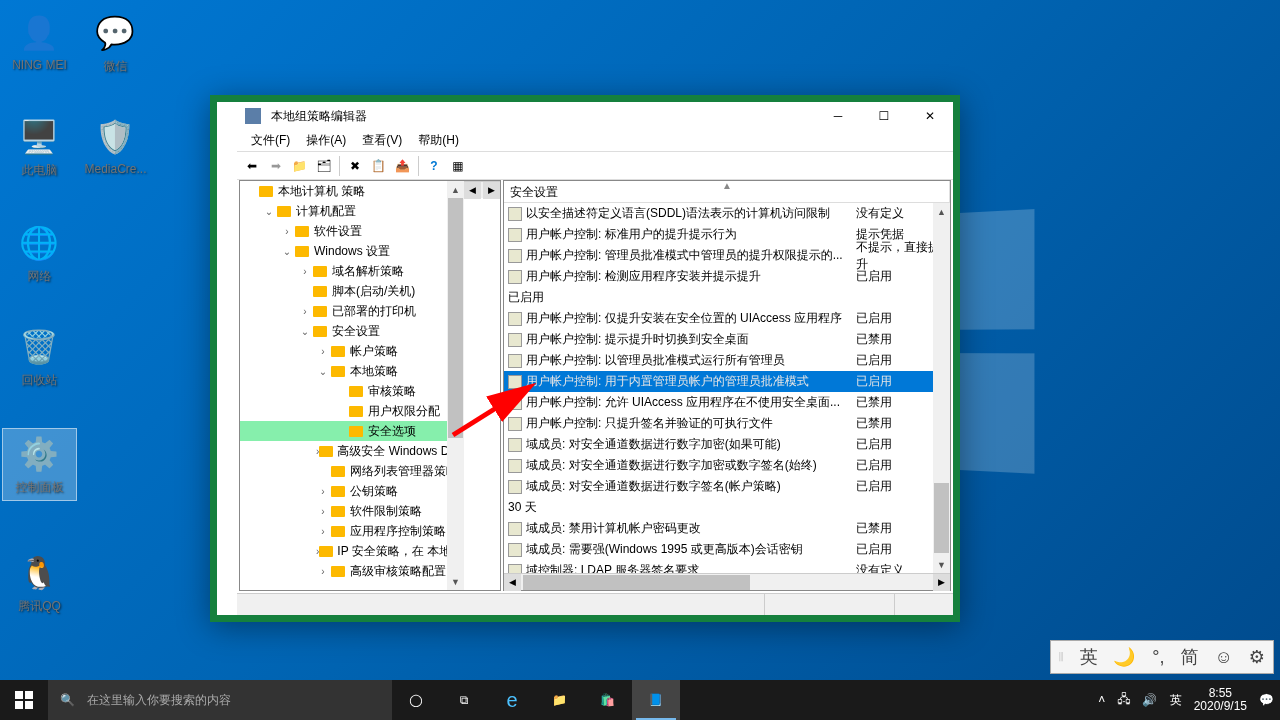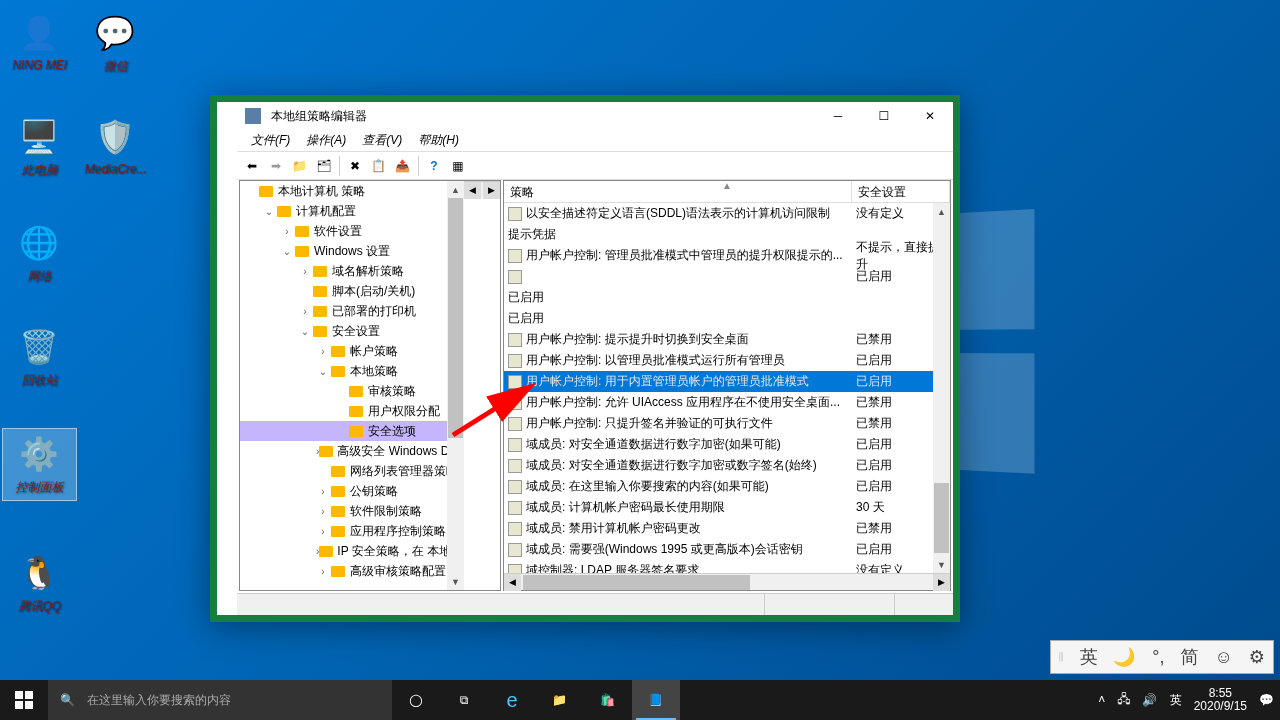--- a/index.html
+++ b/index.html
@@ -6,43 +6,43 @@
 body { width: 1280px; height: 720px; background: linear-gradient(135deg, #0078d4 0%, #0063b1 50%, #004a8c 100%); position: relative; overflow: hidden; }
 
 
 .win-logo { position: absolute; right: 230px; top: 215px; width: 260px; height: 260px; display: flex; flex-wrap: wrap; gap: 15px; transform: perspective(800px) rotateY(-18deg); }
 .win-logo div { width: 115px; height: 115px; background: rgba(255,255,255,0.2); }
 
 
 .desktop-icon { position: absolute; width: 75px; text-align: center; cursor: pointer; padding: 4px; }
 .desktop-icon.selected { background: rgba(255,255,255,0.25); border: 1px solid rgba(255,255,255,0.5); }
 .desktop-icon .ico { width: 42px; height: 42px; margin: 0 auto 4px; display: flex; align-items: center; justify-content: center; font-size: 32px; }
-.desktop-icon .lbl { color: #7f1d1d; text-shadow: 1px 1px 2px rgba(0,0,0,0.7); font-size: 12px; font-style: italic; }
+.desktop-icon .lbl { color: #737373; text-shadow: 1px 1px 2px rgba(0,0,0,0.7); font-size: 12px; }
 
 
 .window { position: absolute; left: 210px; top: 95px; width: 750px; height: 527px; background: #fff; border: 7px solid #15803d; box-shadow: 0 5px 30px rgba(0,0,0,0.4); display: flex; flex-direction: column; padding-left: 20px; }
 .titlebar { height: 28px; background: #fff; display: flex; align-items: center; padding-left: 8px; }
 .titlebar .ticon { width: 16px; height: 16px; background: #5b7ea8; margin-right: 10px; }
 .titlebar .ttext { flex: 1; color: #000; }
 .titlebar .wbtn { width: 46px; height: 28px; display: flex; align-items: center; justify-content: center; cursor: pointer; }
 
-.menubar { height: 22px; display: flex; align-items: center; padding: 0 6px; border-bottom: 1px solid #ddd; font-style: italic; }
+.menubar { height: 22px; display: flex; align-items: center; padding: 0 6px; border-bottom: 1px solid #ddd; }
 .menubar span { padding: 2px 8px; cursor: pointer; }
 
 .toolbar { height: 28px; display: flex; align-items: center; padding: 0 4px; gap: 2px; border-bottom: 1px solid #ddd; }
 .toolbar .tbtn { width: 22px; height: 22px; display: flex; align-items: center; justify-content: center; cursor: pointer; border: 1px solid transparent; }
 .toolbar .sep { width: 1px; height: 20px; background: #ccc; margin: 0 2px; }
 
 .panes { flex: 1; display: flex; overflow: hidden; }
 
 
 .tree-pane { width: 262px; border: 1px solid #888; margin: 0 2px 2px 2px; display: flex; flex-direction: row; }
 .tree-body { flex: 1; overflow-y: auto; position: relative; }
 .tree-item { display: flex; align-items: center; height: 20px; cursor: pointer; white-space: nowrap; }
-.tree-item.sel { background: #c4b5fd; }
+.tree-item.sel { background: #86efac; }
 .tree-item .exp { width: 14px; text-align: center; color: #666; font-size: 10px; }
 .tree-item .tico { width: 16px; height: 16px; margin-right: 4px; display: inline-flex; align-items: center; justify-content: center; }
 .folder { background: #fdb900; width: 14px; height: 11px; border-radius: 1px; }
 .scroll-h { height: 17px; background: #f0f0f0; border-top: 1px solid #ccc; display: flex; align-items: center; }
 .scroll-h .sarrow { width: 17px; height: 17px; background: #ddd; display: flex; align-items: center; justify-content: center; cursor: pointer; font-size: 9px; }
 .scroll-h .strack { flex: 1; background: #f0f0f0; }
 
 
 .list-pane { flex: 1; border: 1px solid #888; margin: 0 2px 2px 0; display: flex; flex-direction: column; position: relative; }
 .list-collapse { position: absolute; top: -1px; left: 50%; transform: translateX(-50%); font-size: 10px; color: #888; cursor: pointer; z-index: 5; }
@@ -319,51 +319,59 @@
         <div class="strack">
             <div style="width:50%;height:15px;background:#c1c1c1;margin-left:2px"></div>
           </div>
         <div class="sarrow">▶</div>
       </div>
     </div>
 
     <div class="list-pane">
       <div class="list-collapse">▲</div>
       <div class="list-header">
-        <div class="col" style="width:348px">策略</div>
         <div class="col" style="flex:1">安全设置</div>
       </div>
       <div class="list-body" id="list-body">
         <div class="list-row">
             <div class="c1">
               <span class="lico"></span>
               <span>以安全描述符定义语言(SDDL)语法表示的计算机访问限制</span>
             </div>
             <div class="c2">没有定义</div>
           </div>
           <div class="list-row">
+            <div class="c1">
+              <span class="lico"></span>
+              <span>用户帐户控制: 标准用户的提升提示行为</span>
+            </div>
             <div class="c2">提示凭据</div>
           </div>
           <div class="list-row">
             <div class="c1">
               <span class="lico"></span>
               <span>用户帐户控制: 管理员批准模式中管理员的提升权限提示的...</span>
             </div>
             <div class="c2">不提示，直接提升</div>
           </div>
           <div class="list-row">
             <div class="c1">
               <span class="lico"></span>
-            </div>
-            <div class="c2">已启用</div>
-          </div>
-          <div class="list-row">
-            <div class="c2">已启用</div>
-          </div>
-          <div class="list-row">
+              <span>用户帐户控制: 检测应用程序安装并提示提升</span>
+            </div>
+            <div class="c2">已启用</div>
+          </div>
+          <div class="list-row">
+            <div class="c2">已启用</div>
+          </div>
+          <div class="list-row">
+            <div class="c1">
+              <span class="lico"></span>
+              <span>用户帐户控制: 仅提升安装在安全位置的 UIAccess 应用程序</span>
+            </div>
             <div class="c2">已启用</div>
           </div>
           <div class="list-row">
             <div class="c1">
               <span class="lico"></span>
               <span>用户帐户控制: 提示提升时切换到安全桌面</span>
             </div>
             <div class="c2">已禁用</div>
           </div>
           <div class="list-row">
@@ -404,29 +412,25 @@
           <div class="list-row">
             <div class="c1">
               <span class="lico"></span>
               <span>域成员: 对安全通道数据进行数字加密或数字签名(始终)</span>
             </div>
             <div class="c2">已启用</div>
           </div>
           <div class="list-row">
             <div class="c1">
               <span class="lico"></span>
-              <span>域成员: 在这里输入你要搜索的内容(如果可能)</span>
-            </div>
-            <div class="c2">已启用</div>
-          </div>
-          <div class="list-row">
-            <div class="c1">
-              <span class="lico"></span>
-              <span>域成员: 计算机帐户密码最长使用期限</span>
-            </div>
+              <span>域成员: 对安全通道数据进行数字签名(帐户策略)</span>
+            </div>
+            <div class="c2">已启用</div>
+          </div>
+          <div class="list-row">
             <div class="c2">30 天</div>
           </div>
           <div class="list-row">
             <div class="c1">
               <span class="lico"></span>
               <span>域成员: 禁用计算机帐户密码更改</span>
             </div>
             <div class="c2">已禁用</div>
           </div>
           <div class="list-row">

